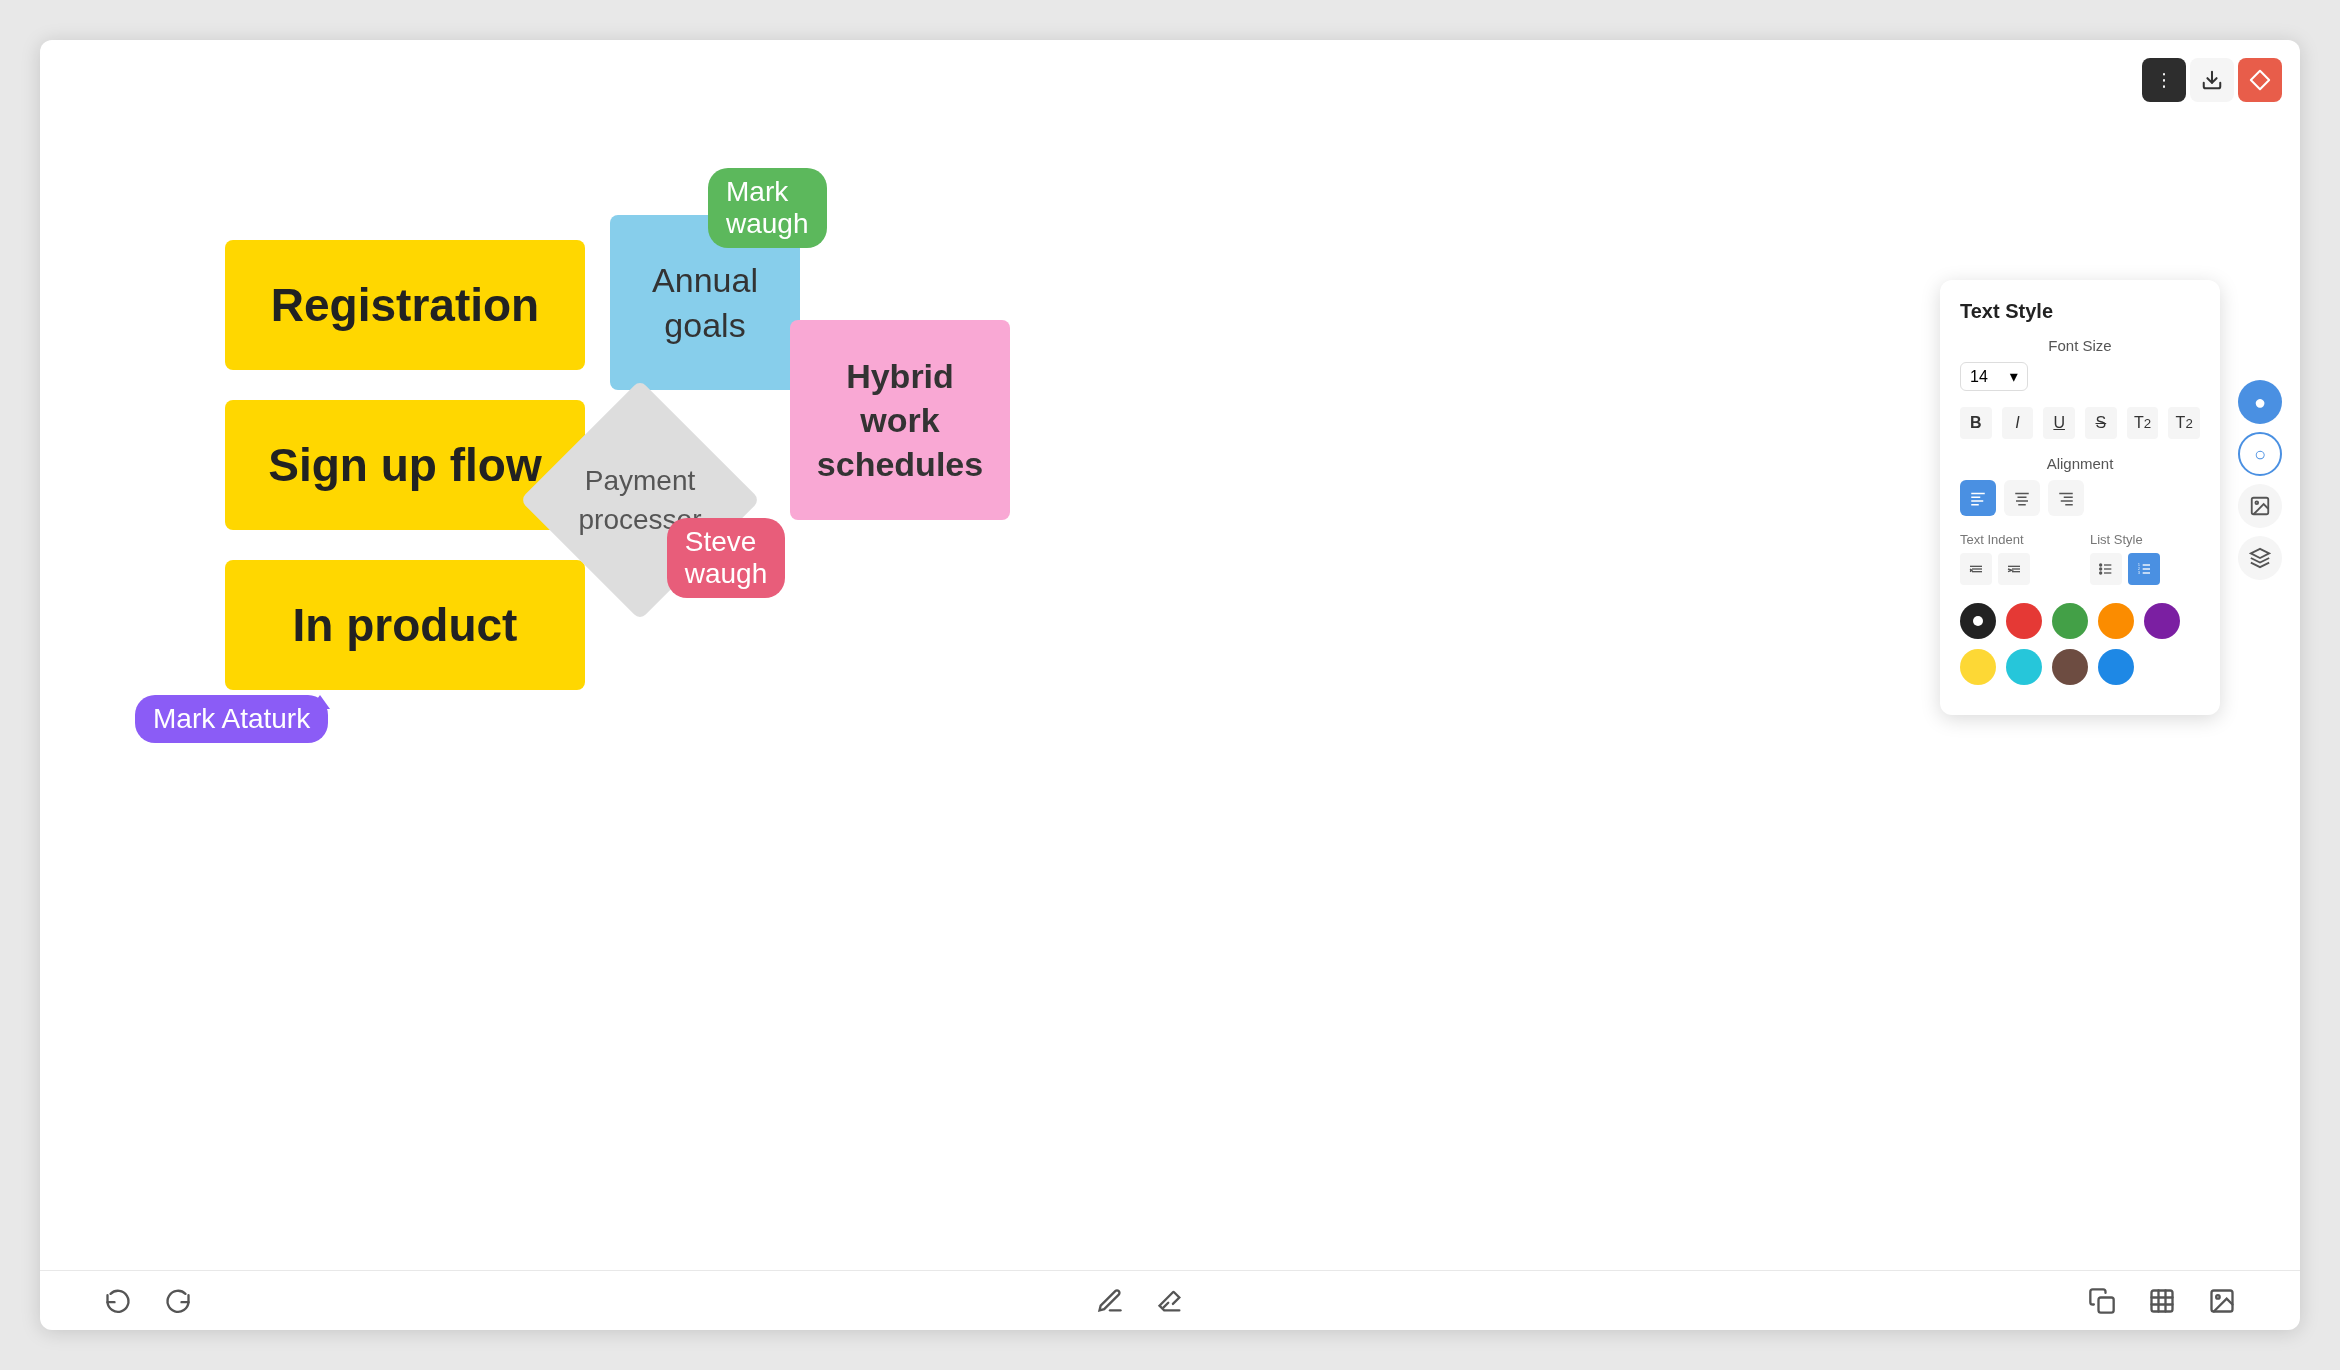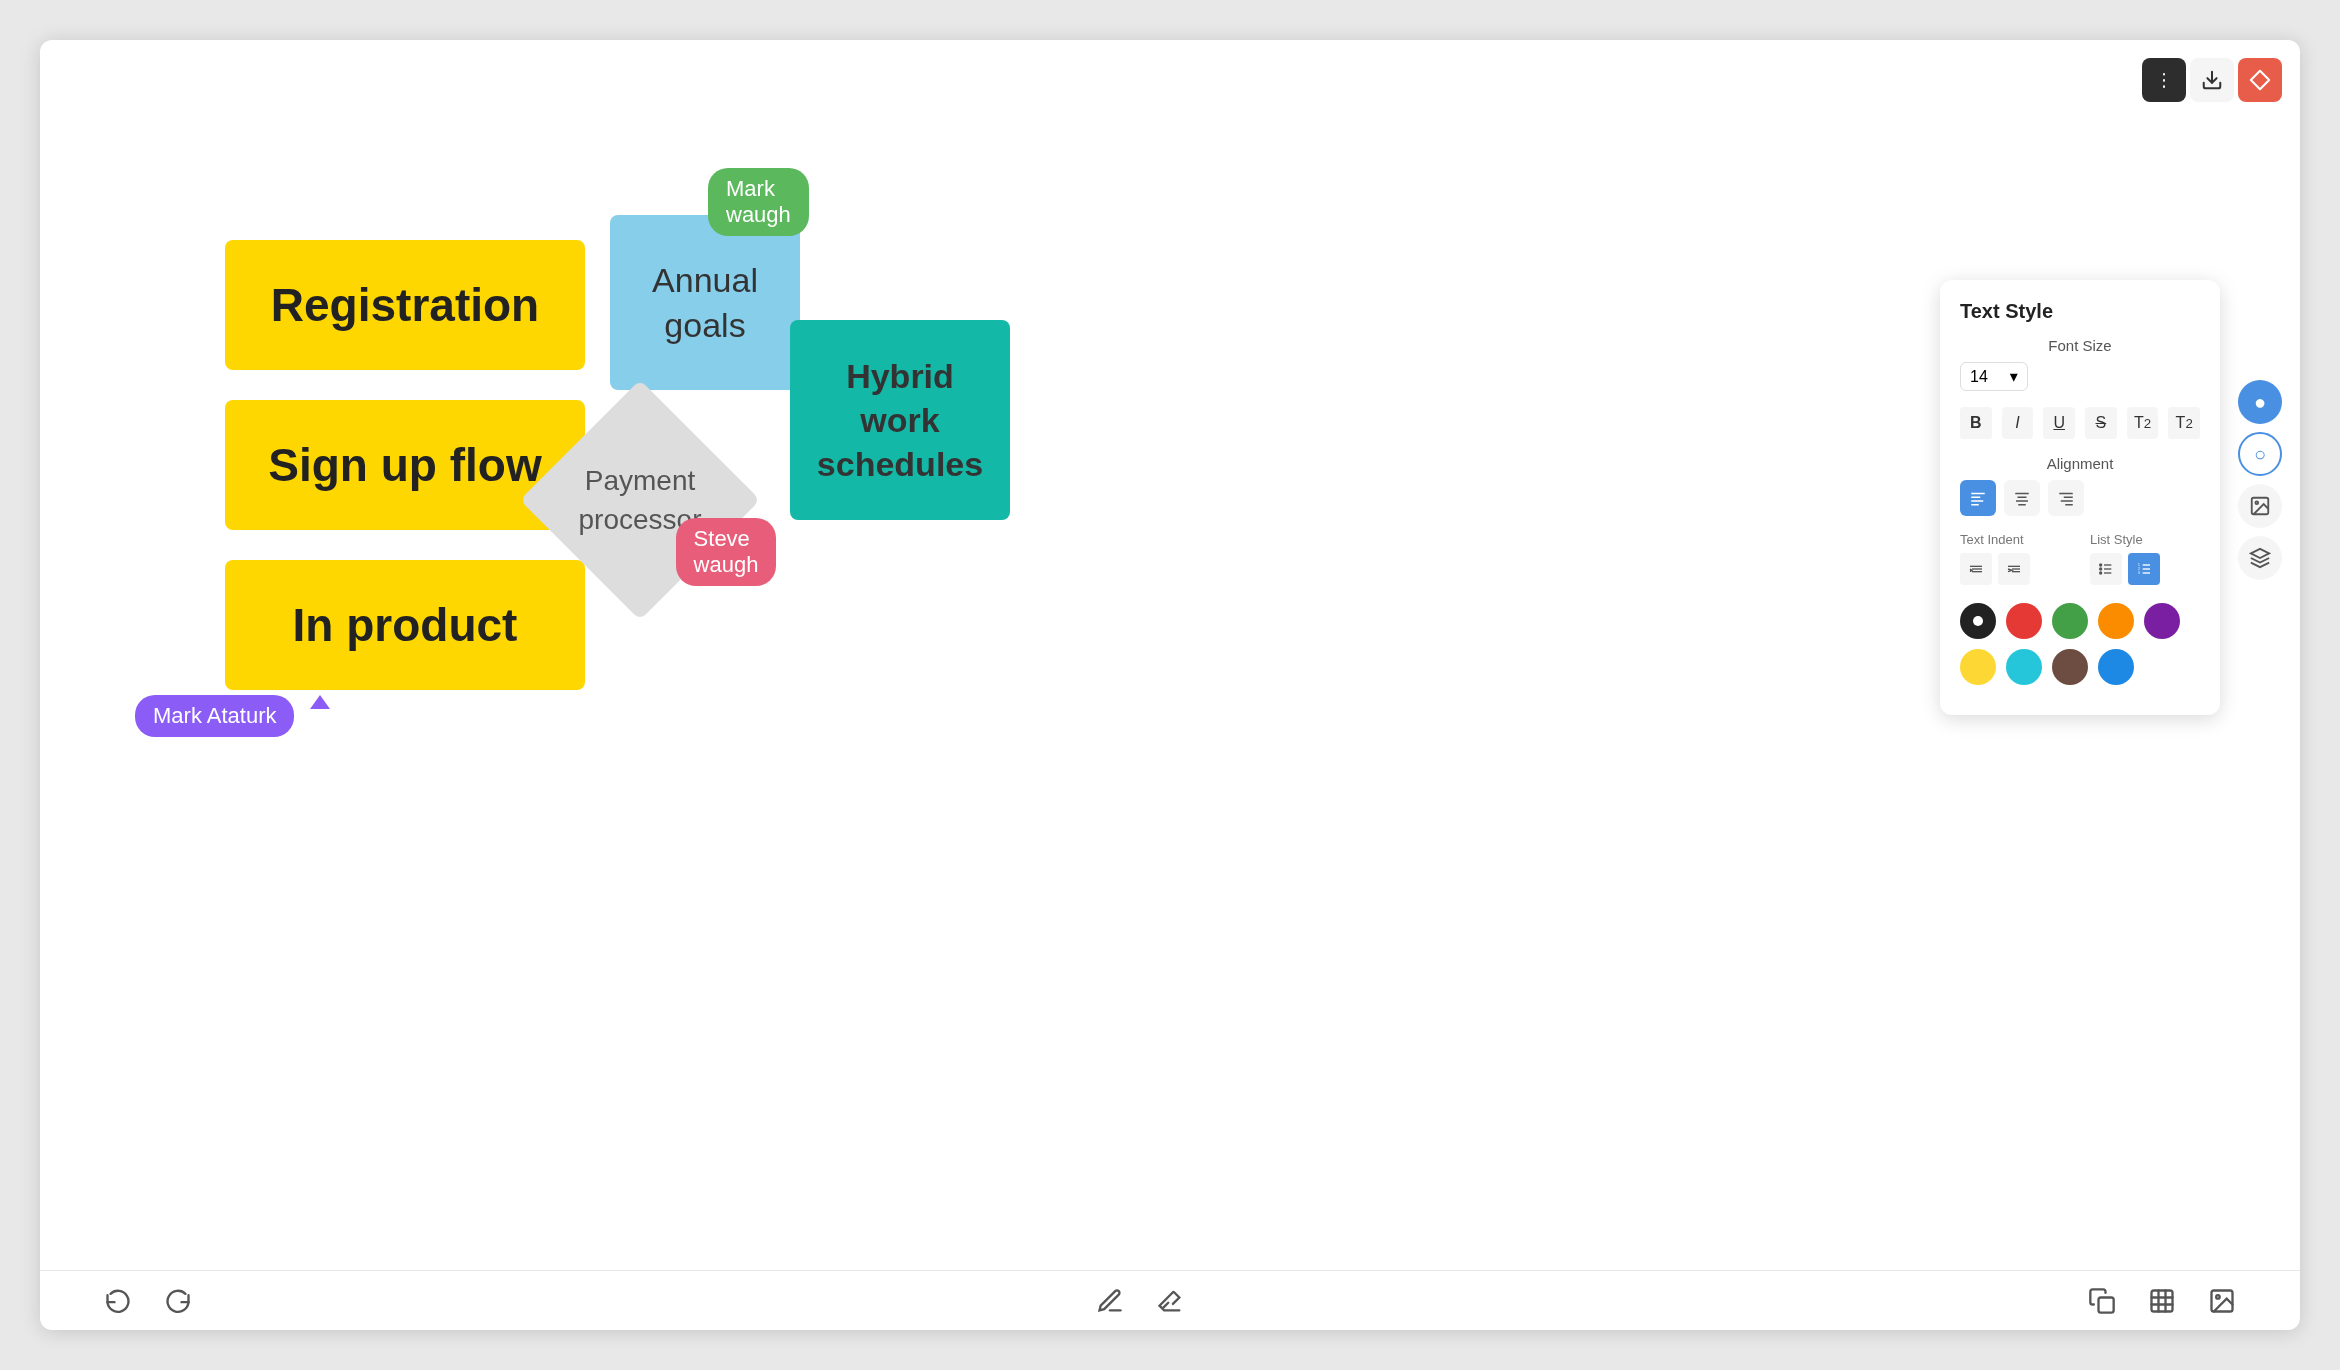--- a/index.html
+++ b/index.html
@@ -76,21 +76,21 @@
       font-size: 34px;
       font-weight: 500;
       color: #333;
       text-align: center;
       line-height: 1.3;
       cursor: pointer;
     }
 
     .sticky-orange {
       position: absolute;
-      background: #14b8a6;
+      background: #f9a8d4;
       border-radius: 8px;
       display: flex;
       align-items: center;
       justify-content: center;
       font-size: 34px;
       font-weight: 600;
       color: #333;
       text-align: center;
       line-height: 1.3;
       cursor: pointer;
@@ -119,21 +119,21 @@
       text-align: center;
       line-height: 1.4;
       font-weight: 400;
     }
 
     
     .user-tag {
       position: absolute;
       padding: 8px 18px;
       border-radius: 20px;
-      font-size: 22px;
+      font-size: 28px;
       font-weight: 500;
       color: #fff;
       cursor: pointer;
       display: flex;
       align-items: center;
       gap: 8px;
     }
     .user-tag.green { background: #5cb85c; }
     .user-tag.pink { background: #e85d7a; }
     .user-tag.purple { background: #8b5cf6; }

